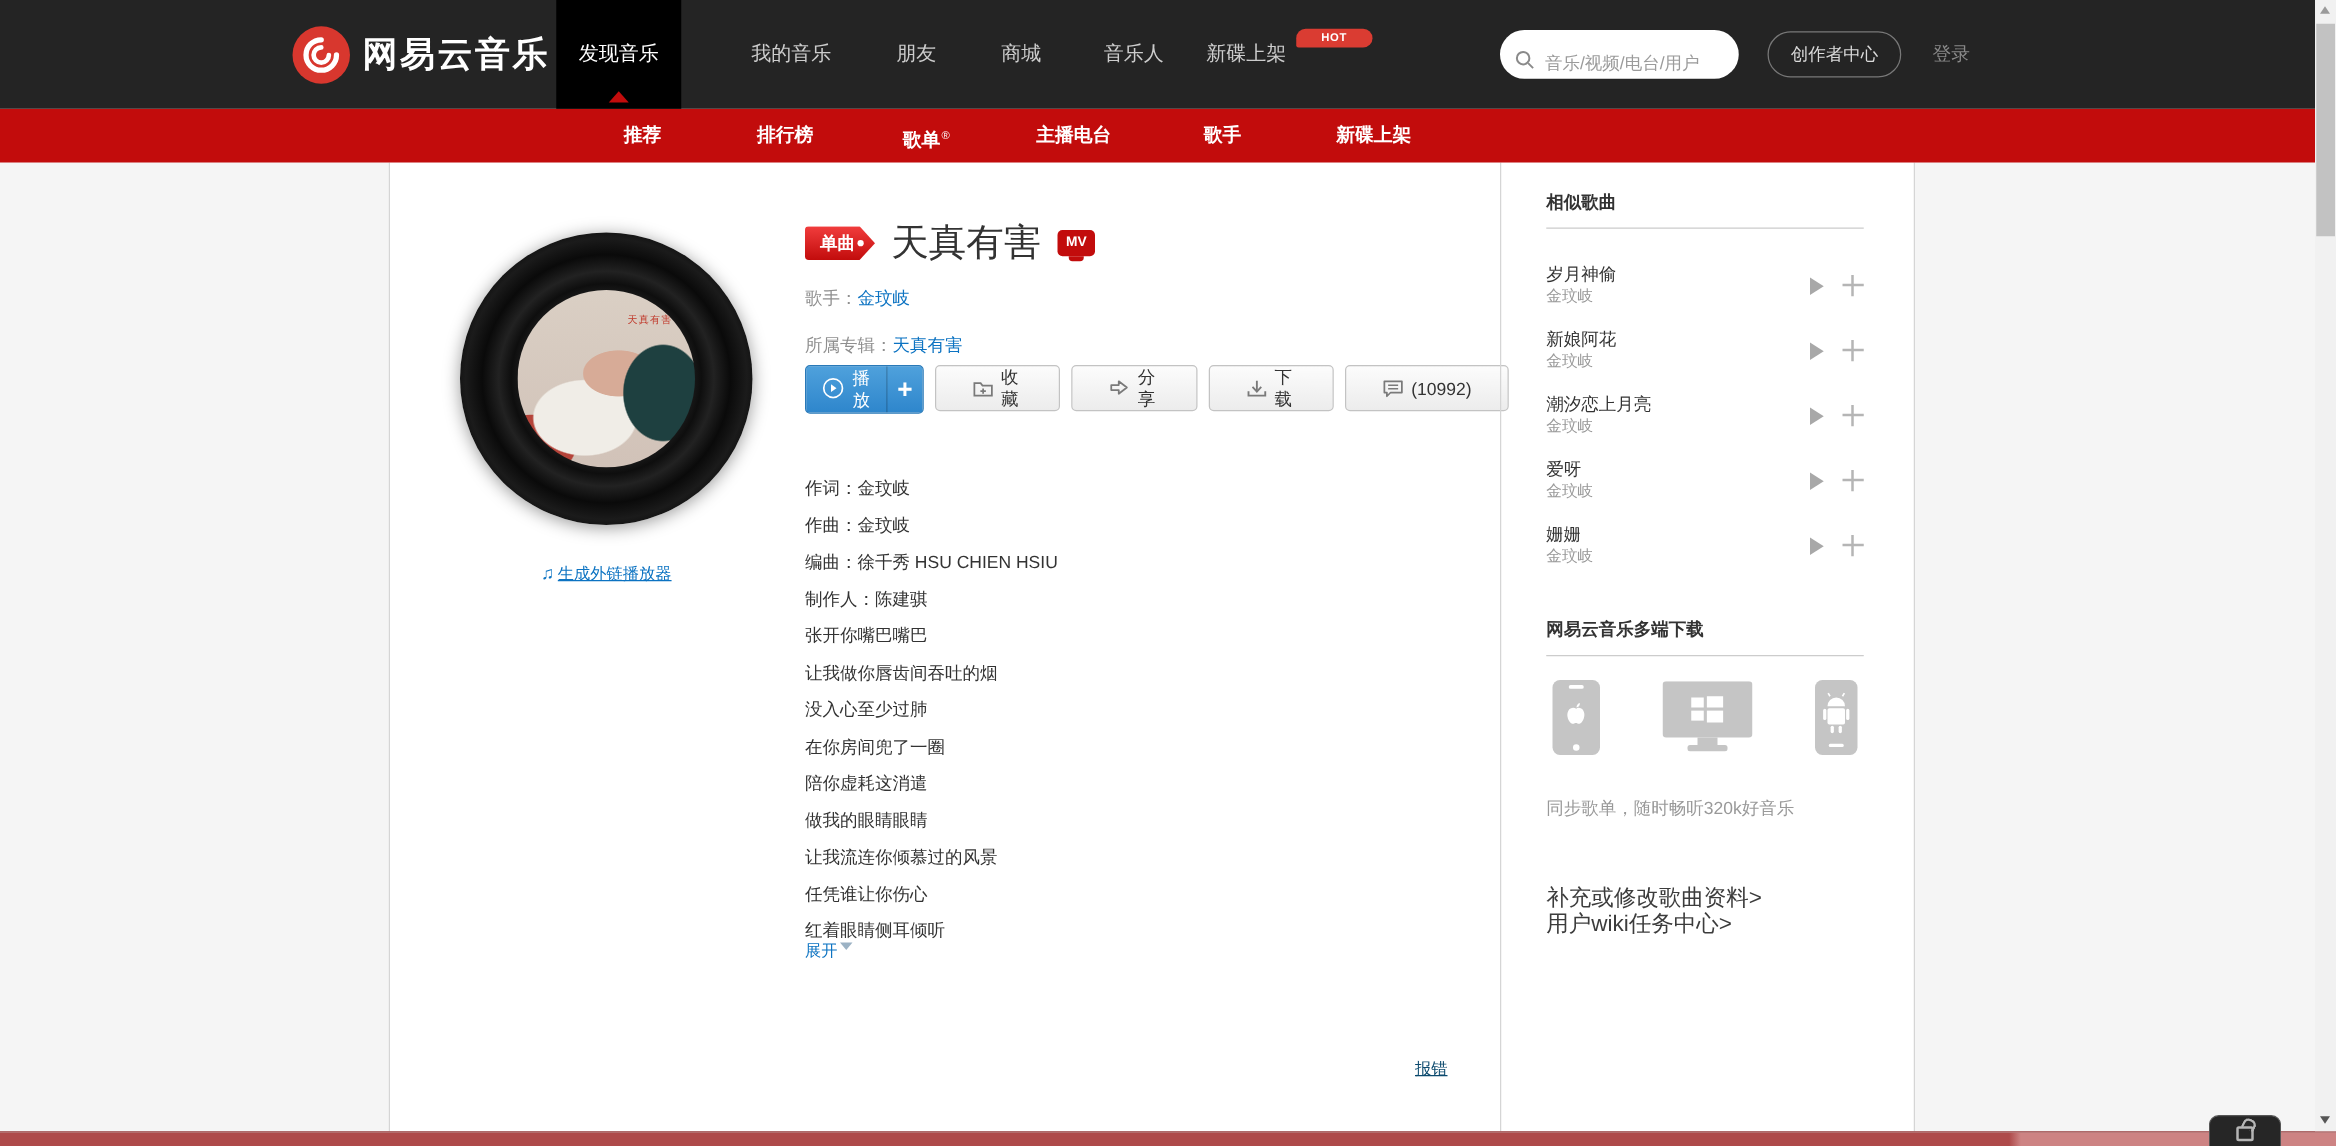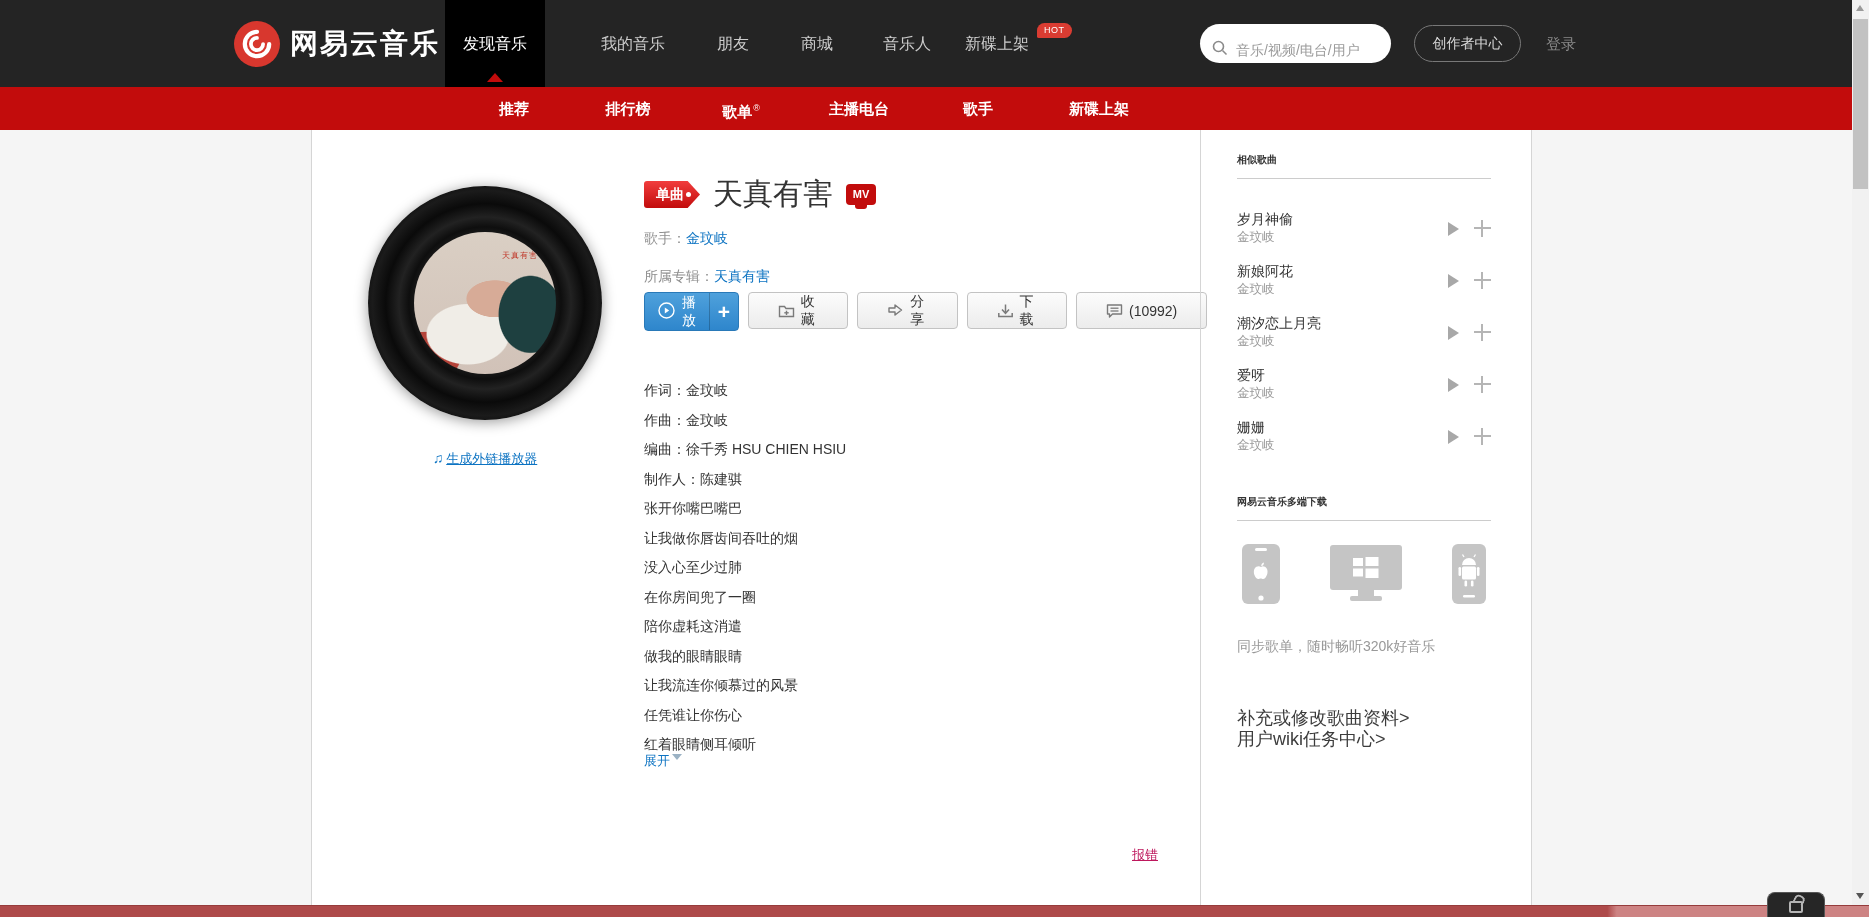--- a/index.html
+++ b/index.html
@@ -8,21 +8,21 @@
 
   
   .topnav{position:absolute;left:0;top:0;width:1852px;height:87px;background:#242424;z-index:5;}
   .logo{position:absolute;left:234px;top:0;height:87px;display:flex;align-items:center;gap:10px;}
   .logo-circle{width:46px;height:46px;border-radius:50%;background:#d8372e;display:flex;align-items:center;justify-content:center;}
   .logo-text{color:#fff;font-size:28px;font-weight:bold;letter-spacing:2px;}
   .nav-items{position:absolute;left:0;top:0;height:87px;}
   .nav-item{position:absolute;top:0;height:87px;line-height:87px;transform:translateX(-50%);color:#cccccc;font-size:16px;padding:0 18px;cursor:pointer;white-space:nowrap;}
   .nav-item.active{background:#000;color:#fff;}
   .nav-i0{left:495px;}.nav-i1{left:633px;}.nav-i2{left:733px;}.nav-i3{left:817px;}.nav-i4{left:907px;}.nav-i5{left:997px;}
-  .hot-badge{position:absolute;top:23px;left:calc(50% + 40px);background:var(--hot-red);color:#fff;font-size:9px;font-weight:normal;line-height:15px;height:15px;padding:0 7px;border-radius:8px 8px 8px 2px;letter-spacing:.5px;}
+  .hot-badge{position:absolute;top:23px;left:calc(50% + 40px);background:var(--hot-red);color:#fff;font-size:9px;font-weight:bold;line-height:15px;height:15px;padding:0 20px;border-radius:8px 8px 8px 2px;letter-spacing:.5px;}
   .nav-arrow{position:absolute;left:495px;top:73px;transform:translateX(-50%);width:0;height:0;border-left:8px solid transparent;border-right:8px solid transparent;border-bottom:9px solid var(--red);}
   .search-pill{position:absolute;left:1200px;top:24px;width:191px;height:39px;border-radius:20px;background:#fff;display:flex;align-items:center;padding:12px 0 0 12px;box-sizing:border-box;}
   .search-pill input{border:none;outline:none;background:transparent;font-size:14px;color:#333;width:150px;margin-left:6px;font-family:inherit;}
   .search-pill input::placeholder{color:#9b9b9b;}
   .creator-pill{position:absolute;left:1414px;top:25px;width:107px;height:37px;border:1px solid #787878;border-radius:19px;color:#dadada;font-size:14px;display:flex;align-items:center;justify-content:center;cursor:pointer;box-sizing:border-box;}
   .login-link{position:absolute;left:1546px;top:0;height:87px;line-height:87px;color:#8a8a8a;font-size:15px;cursor:pointer;}
 
   
   .subnav{position:absolute;left:0;top:87px;width:1852px;height:43px;background:var(--red);z-index:4;}
   .sub-item{position:absolute;top:0;height:38px;line-height:43px;transform:translateX(-50%);color:#fff;font-size:15px;font-weight:bold;cursor:pointer;white-space:nowrap;}
@@ -66,25 +66,25 @@
   .btn-row{position:absolute;top:162px;left:0;display:flex;gap:9px;}
   .btn{display:inline-flex;align-items:center;gap:6px;height:37px;padding:0 29px;border:1px solid #c3c3c3;border-radius:4px;background:linear-gradient(#fcfcfc,#ececec);font-size:14px;color:#333;cursor:pointer;box-sizing:border-box;}
   .btn svg{display:block;}
   .btn-play{display:flex;height:37px;border:1px solid #2979b8;border-radius:4px;background:linear-gradient(#4fa1dc,var(--play-blue));color:#fff;cursor:pointer;overflow:hidden;}
   .play-main{display:flex;align-items:center;gap:7px;padding:0 13px;font-size:14px;}
   .play-plus{width:38px;display:flex;align-items:center;justify-content:center;border-left:1px solid rgba(0,0,0,.22);font-size:21px;font-weight:bold;}
 
   .lyrics{position:absolute;top:246px;left:0;font-size:14px;line-height:29.5px;color:#333;white-space:nowrap;}
   .expand{position:absolute;top:622px;left:0;color:var(--blue);font-size:13px;cursor:pointer;display:flex;align-items:flex-start;gap:2px;}
   .chev{width:0;height:0;border-left:5px solid transparent;border-right:5px solid transparent;border-top:6px solid #9bb2c4;margin-top:2px;}
-  .report{position:absolute;right:42px;top:716px;color:#be185d;font-size:13px;text-decoration:underline;cursor:pointer;}
+  .report{position:absolute;right:42px;top:716px;color:#0c4a6e;font-size:13px;text-decoration:underline;cursor:pointer;}
 
   
   .side-inner{position:absolute;left:36px;top:0;width:254px;height:100%;}
-  .side-header{position:absolute;left:0;width:254px;font-size:10px;font-weight:bold;color:#333;padding-bottom:11px;border-bottom:1px solid #ccc;}
+  .side-header{position:absolute;left:0;width:254px;font-size:14px;font-weight:bold;color:#333;padding-bottom:11px;border-bottom:1px solid #ccc;}
   .sim-title{top:23px;}
   .dl-title{top:365px;}
   .sim-list{position:absolute;top:80px;left:0;width:254px;}
   .sim-row{position:relative;height:38px;margin-bottom:14px;}
   .sim-name{font-size:14px;color:#333;line-height:19px;cursor:pointer;display:block;}
   .sim-artist{font-size:12.5px;color:#999;line-height:17px;cursor:pointer;display:block;}
   .sim-play{position:absolute;right:32px;top:12px;width:0;height:0;border-top:7px solid transparent;border-bottom:7px solid transparent;border-left:11px solid #a8a8a8;cursor:pointer;}
   .sim-add{position:absolute;right:0;top:10px;width:17px;height:17px;cursor:pointer;}
   .sim-add::before{content:'';position:absolute;left:0;top:7px;width:17px;height:2px;background:#b5b5b5;}
   .sim-add::after{content:'';position:absolute;left:7px;top:0;width:2px;height:17px;background:#b5b5b5;}

